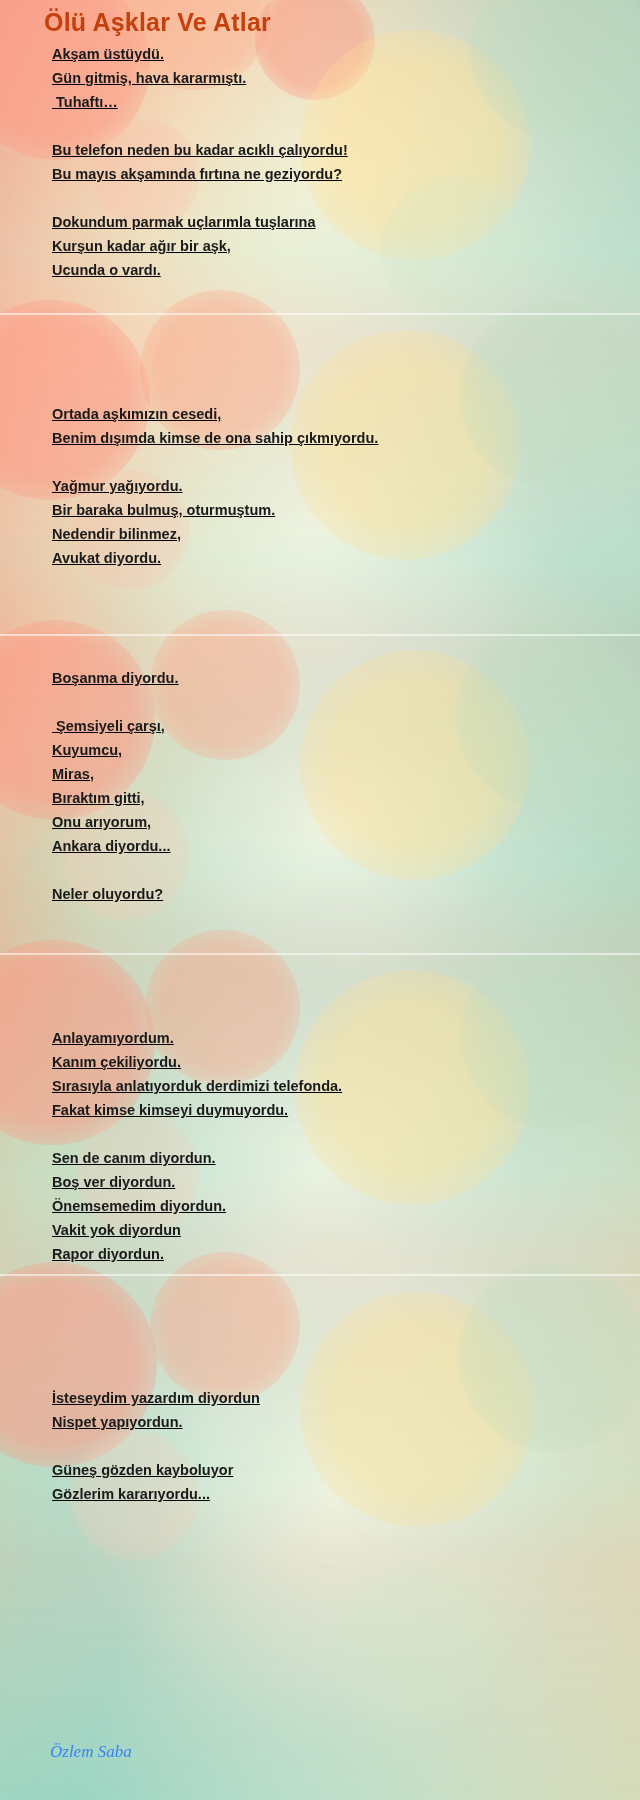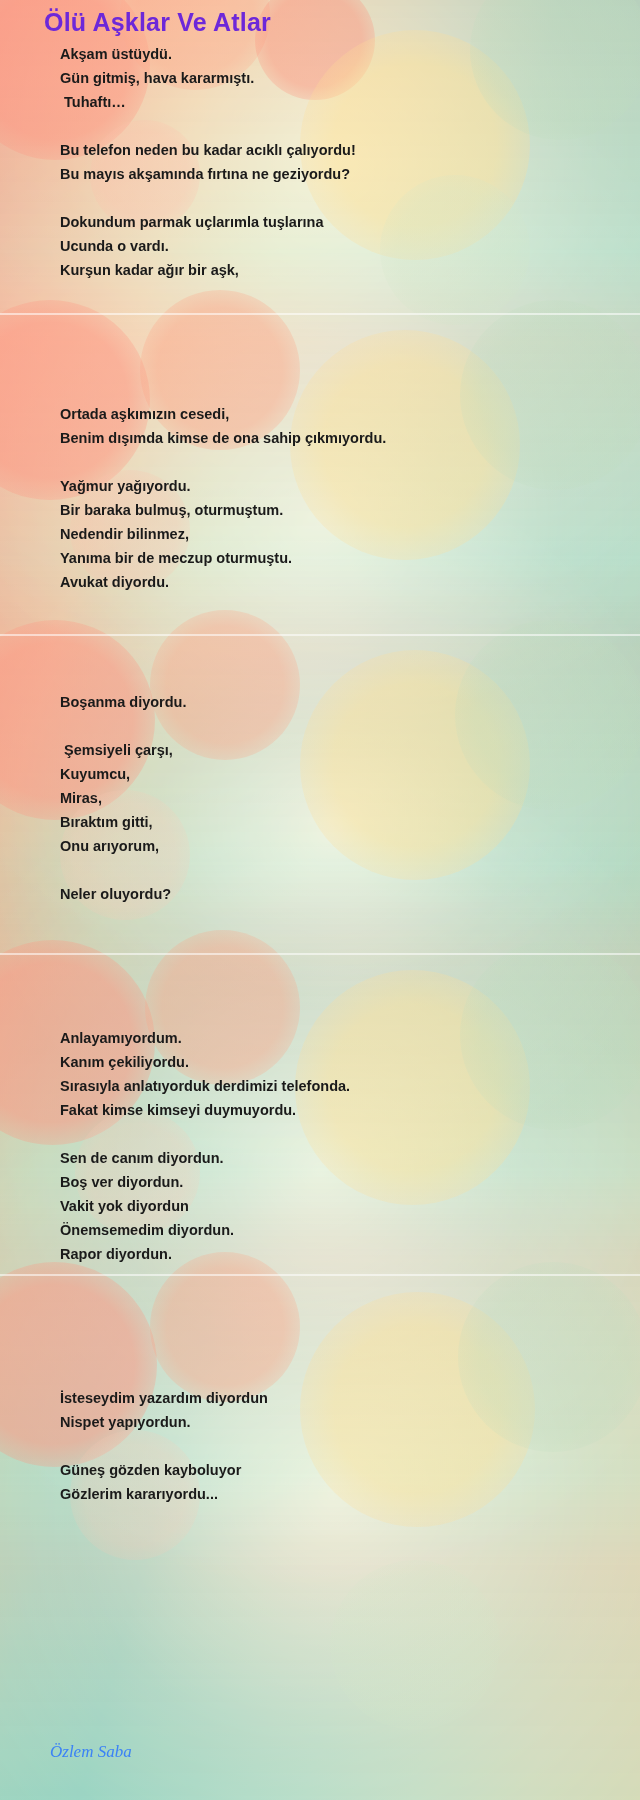--- a/index.html
+++ b/index.html
@@ -69,28 +69,29 @@
     position: absolute;
     inset: 0;
     padding: 0;
   }
   .poem-title {
     position: absolute;
     left: 44px;
     top: 8px;
     font-size: 25px;
     font-weight: bold;
-    color: #6d28d9;
+    color: #c2410c;
     letter-spacing: 0.2px;
   }
   .poem-body {
     position: absolute;
-    left: 60px;
+    left: 52px;
     top: 42px;
     width: 560px;
+    text-decoration: underline;
   }
   .poem-line {
     font-size: 14.5px;
     font-weight: bold;
     color: #1a1a1a;
     line-height: 24px;
     white-space: pre;
   }
   .poem-line.blank {
     height: 24px;
@@ -159,64 +160,64 @@
 
     <div class="poem-body">
       <div class="poem-line">Akşam üstüydü.</div>
       <div class="poem-line">Gün gitmiş, hava kararmıştı.</div>
       <div class="poem-line"> Tuhaftı…</div>
       <div class="poem-line blank"></div>
       <div class="poem-line">Bu telefon neden bu kadar acıklı çalıyordu!</div>
       <div class="poem-line">Bu mayıs akşamında fırtına ne geziyordu?</div>
       <div class="poem-line blank"></div>
       <div class="poem-line">Dokundum parmak uçlarımla tuşlarına</div>
+      <div class="poem-line">Kurşun kadar ağır bir aşk,</div>
       <div class="poem-line">Ucunda o vardı.</div>
-      <div class="poem-line">Kurşun kadar ağır bir aşk,</div>
 
       <div class="poem-line blank"></div>
       <div class="poem-line gap-large"></div>
       <div class="poem-line blank"></div>
 
       <div class="poem-line blank"></div>
       <div class="poem-line">Ortada aşkımızın cesedi,</div>
       <div class="poem-line">Benim dışımda kimse de ona sahip çıkmıyordu.</div>
       <div class="poem-line blank"></div>
       <div class="poem-line">Yağmur yağıyordu.</div>
       <div class="poem-line">Bir baraka bulmuş, oturmuştum.</div>
       <div class="poem-line">Nedendir bilinmez,</div>
-      <div class="poem-line">Yanıma bir de meczup oturmuştu.</div>
       <div class="poem-line">Avukat diyordu.</div>
 
       <div class="poem-line blank"></div>
       <div class="poem-line gap-large"></div>
       <div class="poem-line blank"></div>
 
       <div class="poem-line">Boşanma diyordu.</div>
       <div class="poem-line blank"></div>
       <div class="poem-line"> Şemsiyeli çarşı,</div>
       <div class="poem-line">Kuyumcu,</div>
       <div class="poem-line">Miras,</div>
       <div class="poem-line">Bıraktım gitti,</div>
       <div class="poem-line">Onu arıyorum,</div>
+      <div class="poem-line">Ankara diyordu...</div>
       <div class="poem-line blank"></div>
       <div class="poem-line">Neler oluyordu?</div>
 
       <div class="poem-line blank"></div>
       <div class="poem-line gap-large"></div>
       <div class="poem-line gap-large"></div>
 
       <div class="poem-line">Anlayamıyordum.</div>
       <div class="poem-line">Kanım çekiliyordu.</div>
       <div class="poem-line">Sırasıyla anlatıyorduk derdimizi telefonda.</div>
       <div class="poem-line">Fakat kimse kimseyi duymuyordu.</div>
       <div class="poem-line blank"></div>
       <div class="poem-line">Sen de canım diyordun.</div>
       <div class="poem-line">Boş ver diyordun.</div>
+      <div class="poem-line">Önemsemedim diyordun.</div>
       <div class="poem-line">Vakit yok diyordun</div>
-      <div class="poem-line">Önemsemedim diyordun.</div>
       <div class="poem-line">Rapor diyordun.</div>
 
       <div class="poem-line blank"></div>
       <div class="poem-line gap-large"></div>
       <div class="poem-line gap-large"></div>
 
       <div class="poem-line">İsteseydim yazardım diyordun</div>
       <div class="poem-line">Nispet yapıyordun.</div>
       <div class="poem-line blank"></div>
       <div class="poem-line">Güneş gözden kayboluyor</div>

